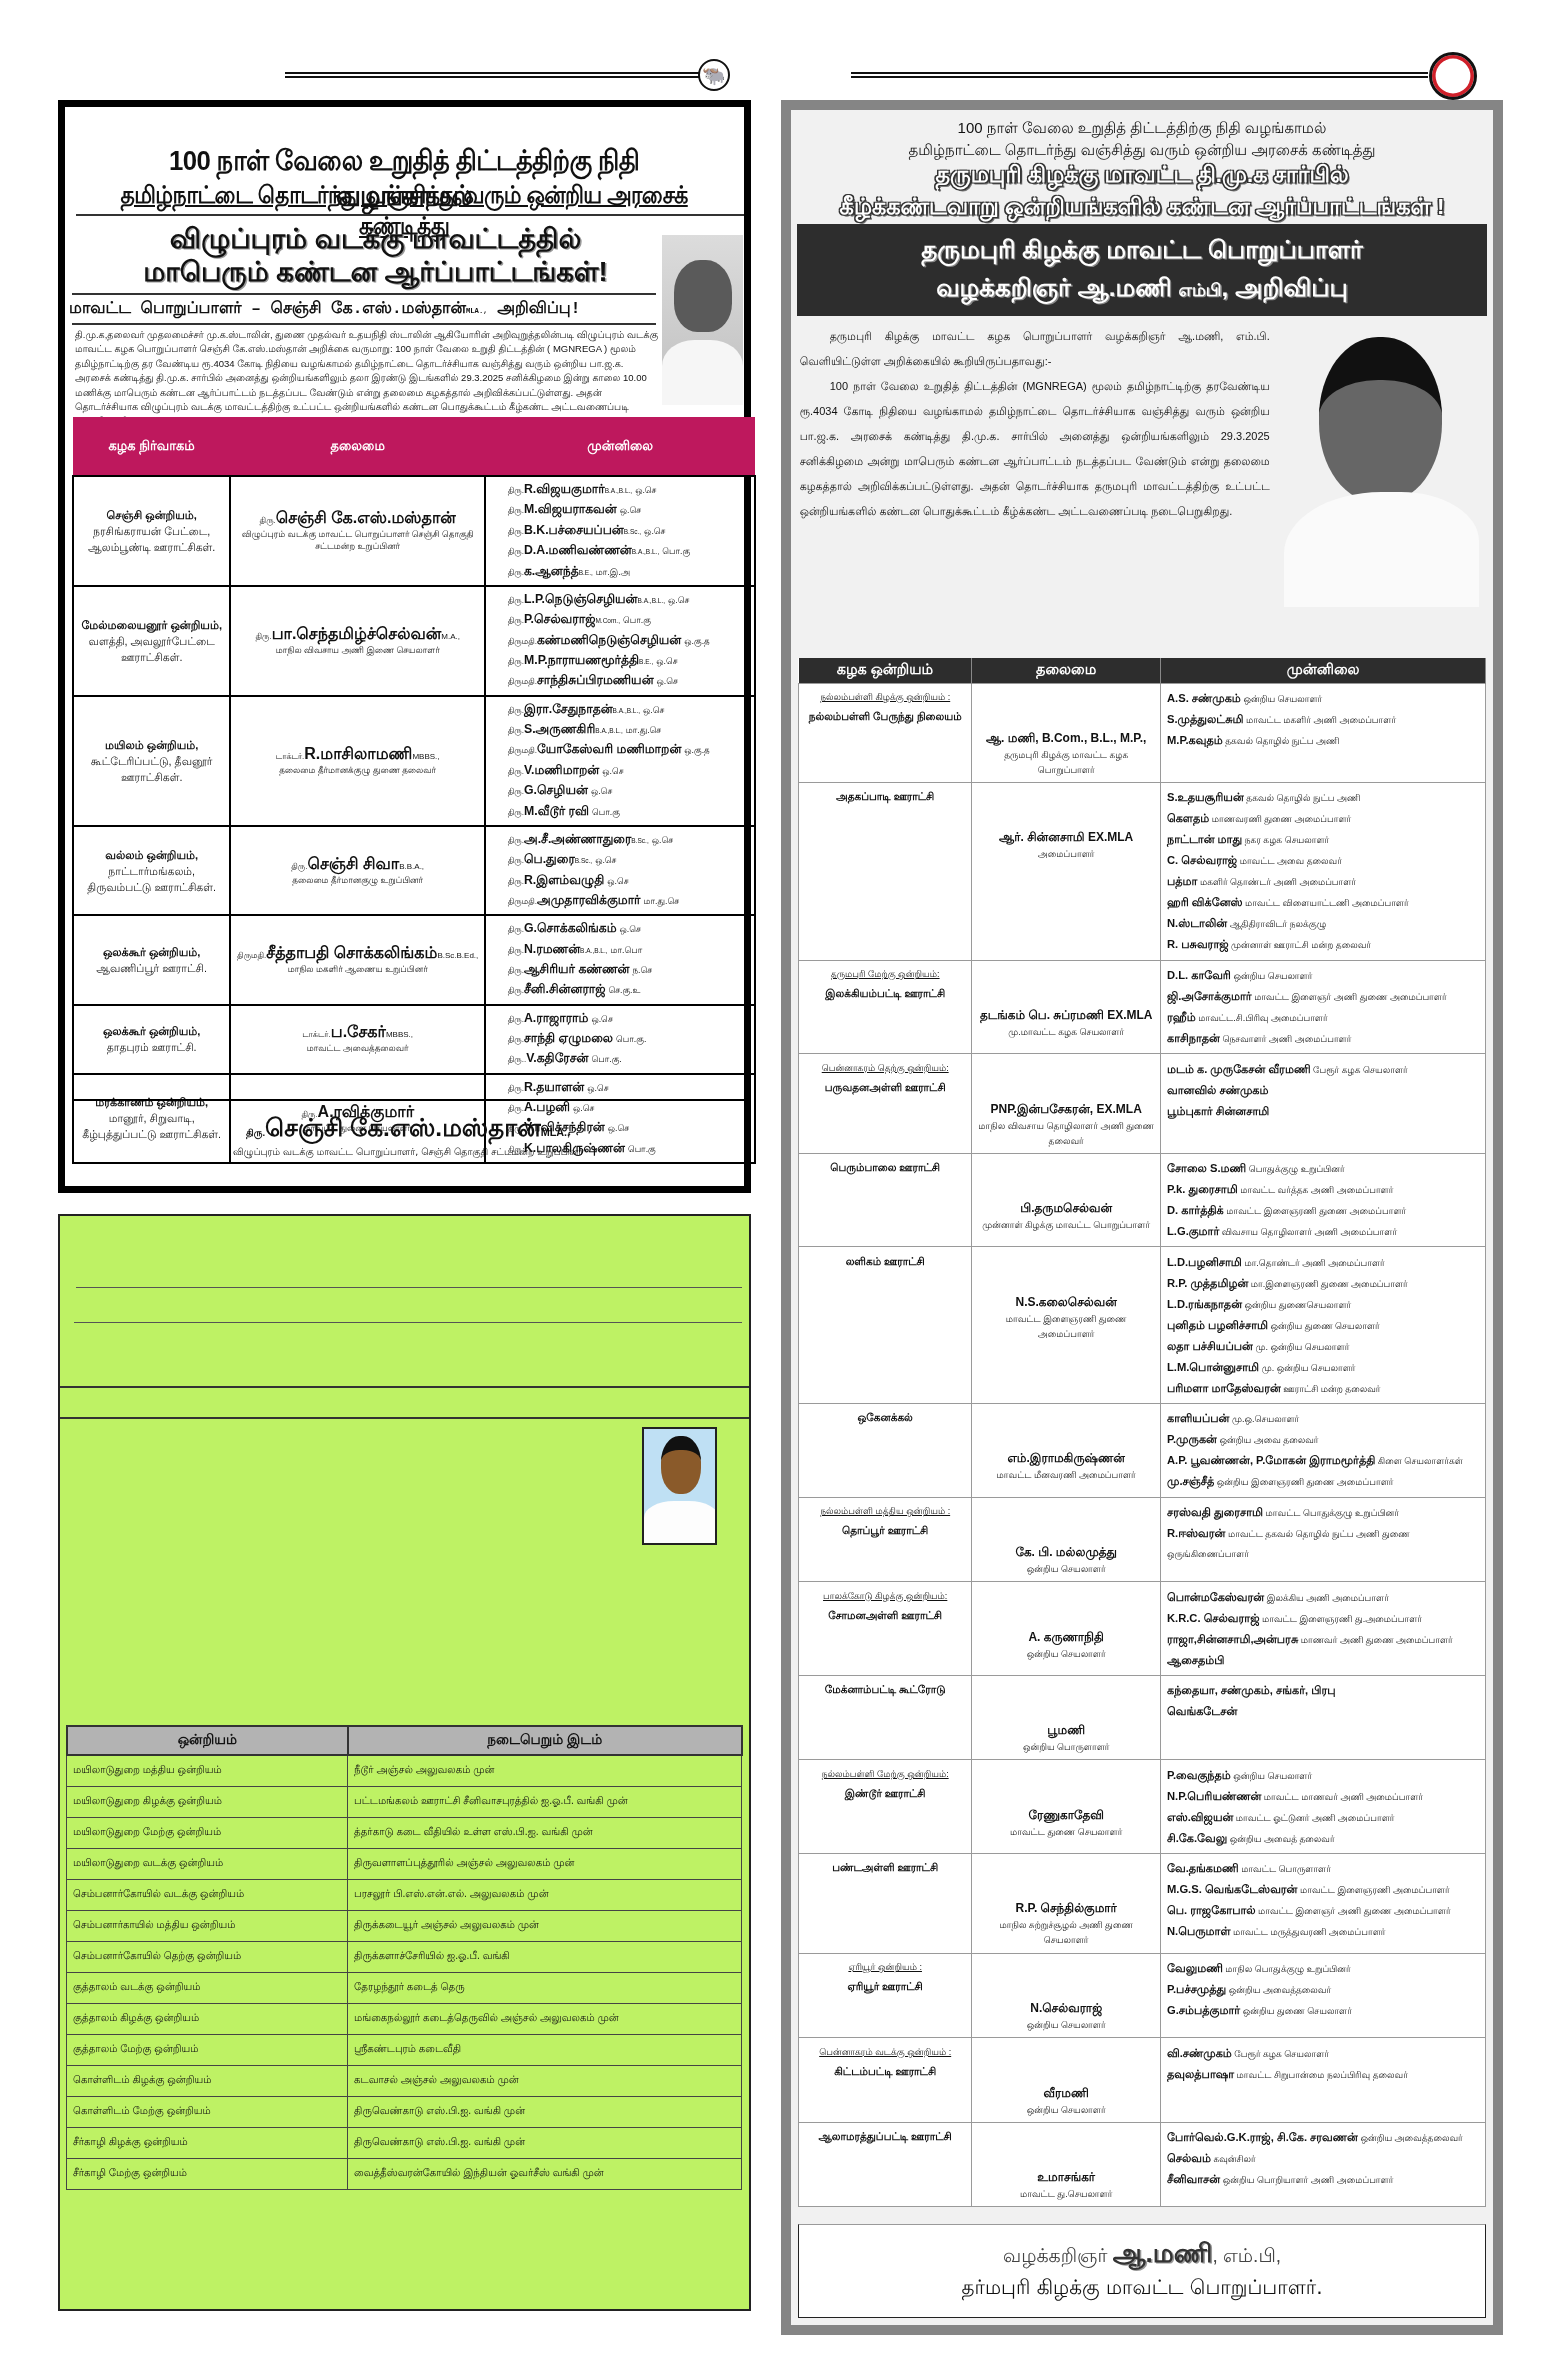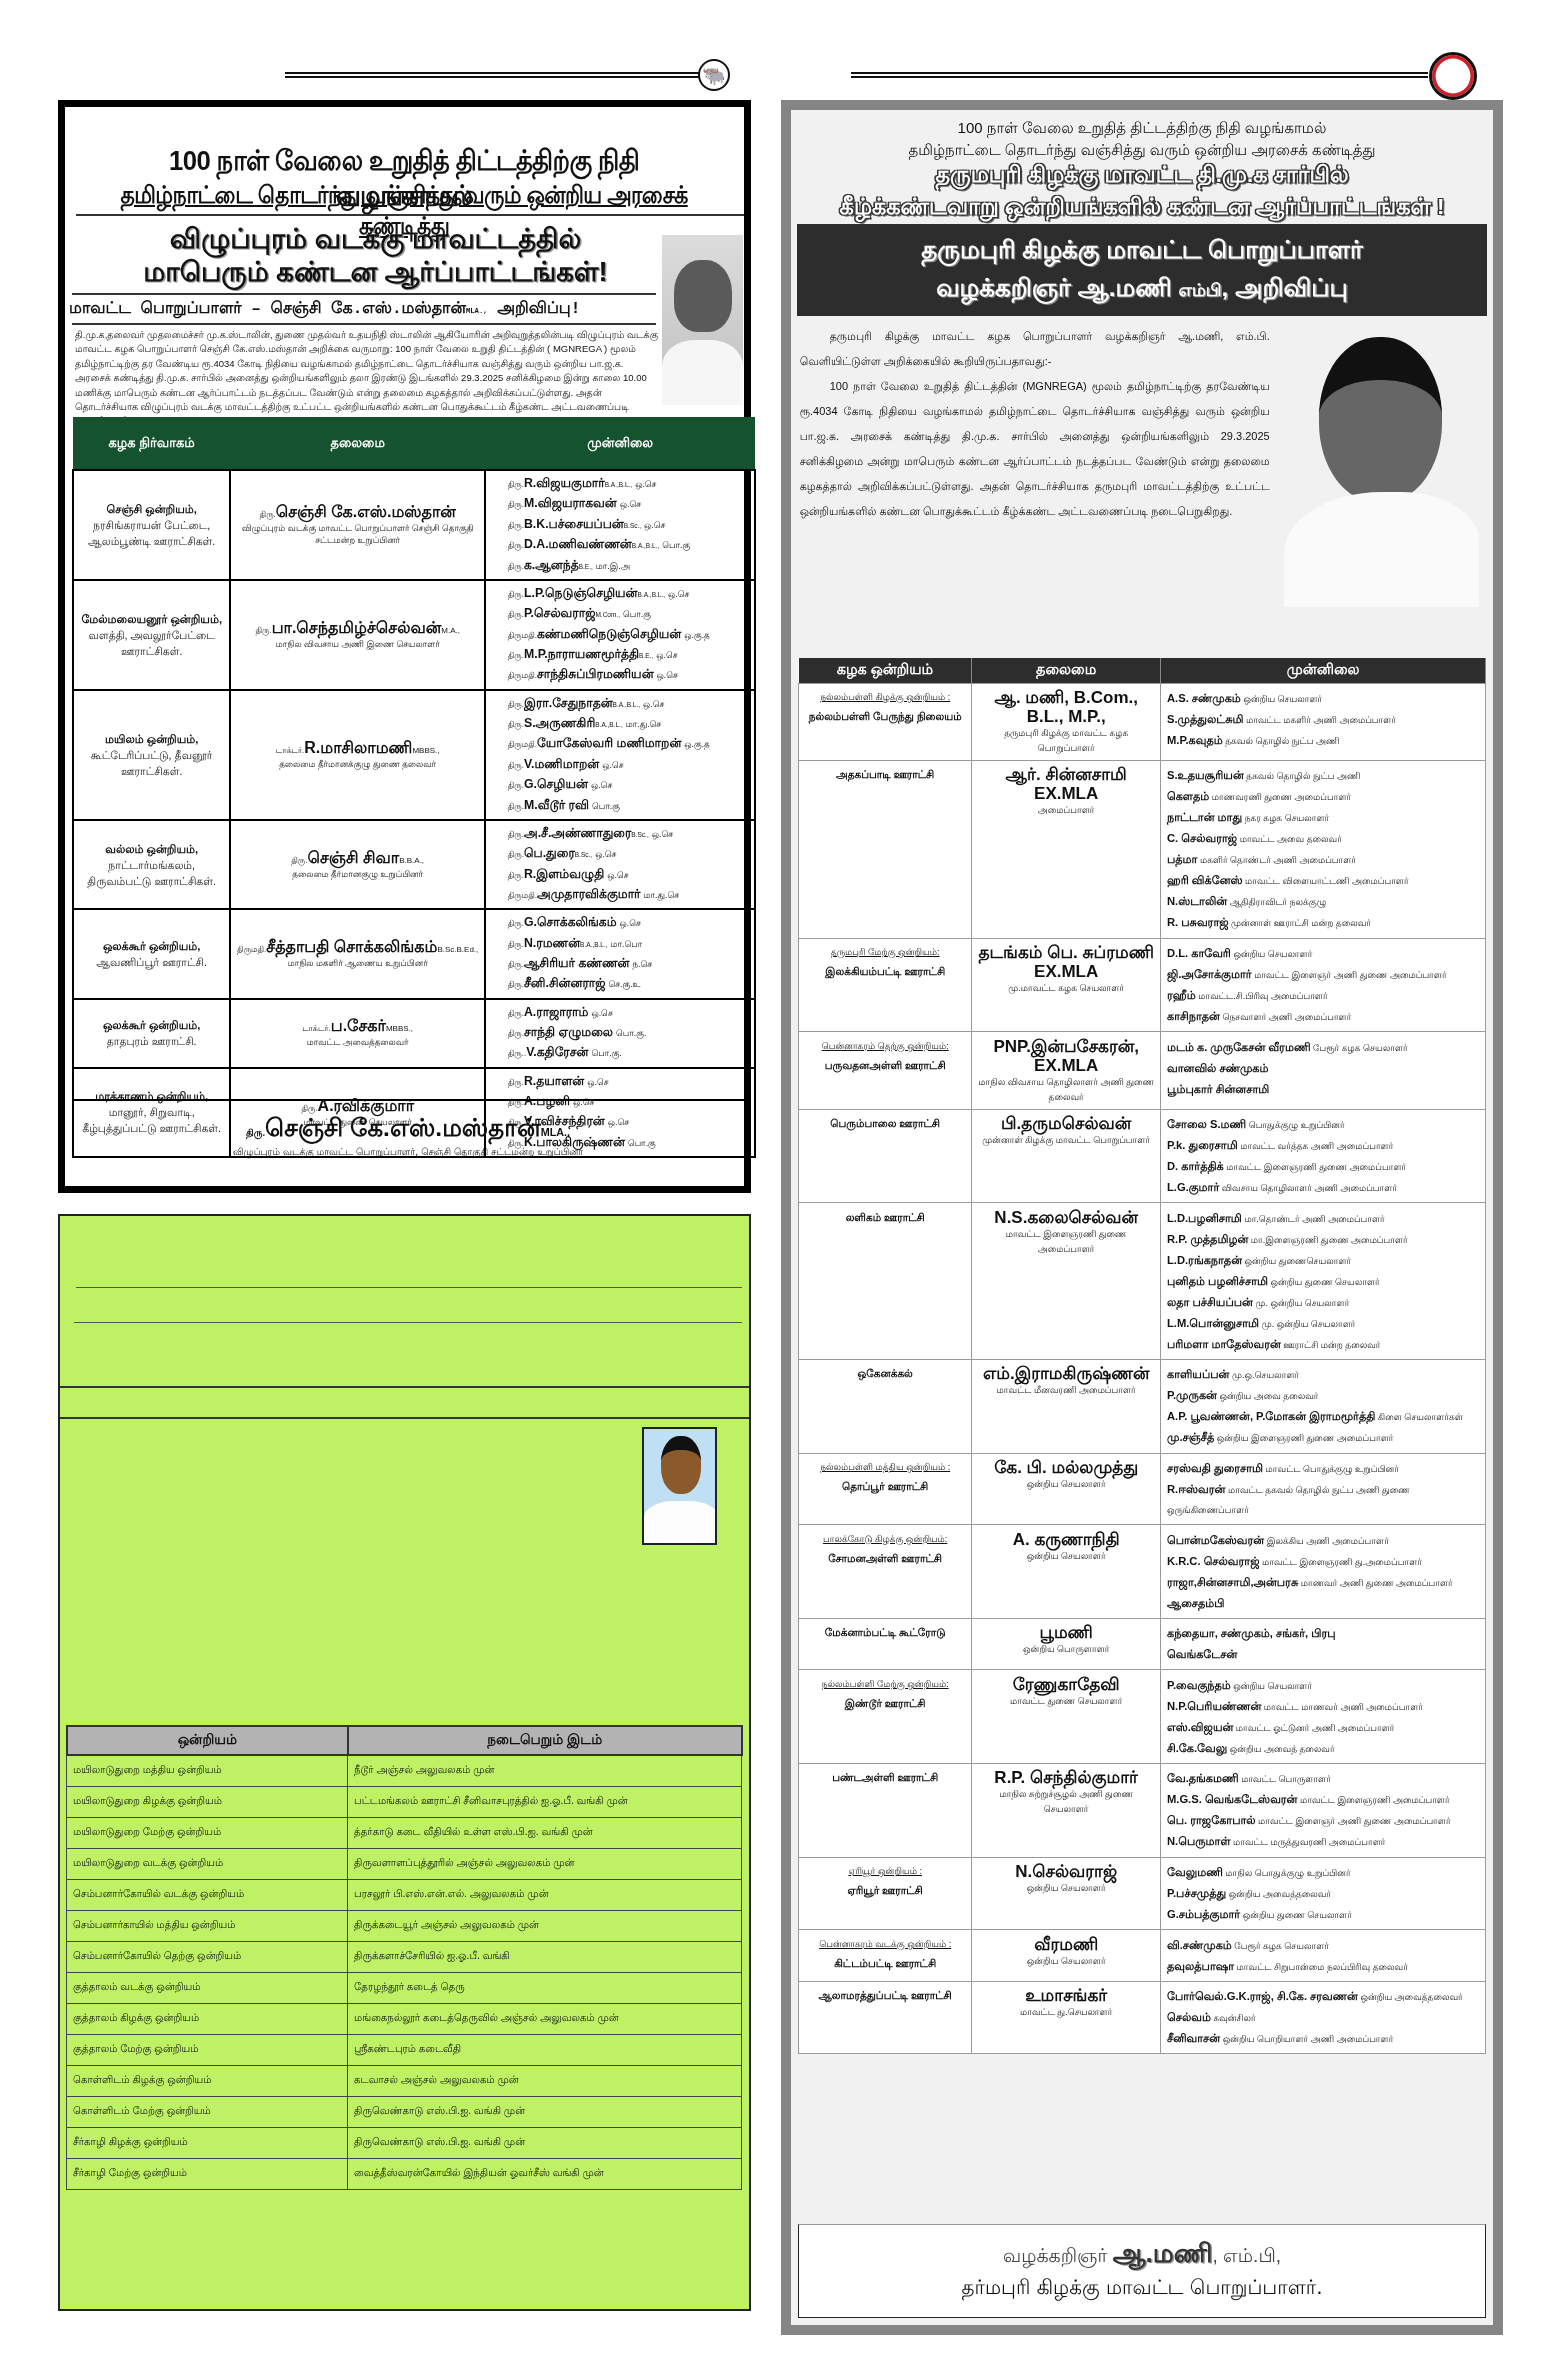--- a/index.html
+++ b/index.html
@@ -27,21 +27,21 @@
   .v-hr2 { position: absolute; left: 7.2px; width: 584px; top: 186px; border-top: 2.2px solid #333; }
   .v-announcer { position: absolute; left: 4px; width: 577px; top: 192px; font-weight: bold; font-size: 16px; font-family: Liberation Mono, monospace; }
   .v-announcer small { font-size: 7.2px; }
   .v-hr3 { position: absolute; left: 7.2px; width: 584px; top: 216px; border-top: 2.2px solid #333; }
   .v-body { position: absolute; left: 10px; width: 584px; top: 221px; font-size: 9.5px; line-height: 14.4px; font-family: "Liberation Sans", sans-serif; }
   .v-photo { position: absolute; left: 597px; top: 128px; width: 81px; height: 170px; background: linear-gradient(180deg,#dcdcdc,#bfbfbf);
              display: flex; align-items: flex-end; justify-content: center; overflow: hidden; }
   .v-photo .head { width: 58px; height: 72px; border-radius: 45% 45% 40% 40%; background: #5a5a5a; position: absolute; top: 25px; left: 11.5px; }
   .v-photo .shirt { width: 81px; height: 65px; background: #f6f6f6; border-radius: 40% 40% 0 0; }
   .v-table { position: absolute; left: 7.2px; right: 0; top: 310px; border-collapse: collapse; width: 684px; font-family: "Liberation Sans", sans-serif; }
-  .v-table th { background: #14532d; color: #fff; font-size: 13px; height: 53px; font-weight: bold; }
+  .v-table th { background: #be185d; color: #fff; font-size: 13px; height: 59px; font-weight: bold; }
   .v-table td { border: 2.2px solid #000; vertical-align: middle; text-align: center; padding: 2.9px 4.3px; }
   .v-table td.c1 { width: 157px; font-size: 10.8px; line-height: 16px; }
   .v-table td.c1 b { font-size: 11.2px; }
   .v-table td.c2 { width: 255px; }
   .v-table td.c3 { text-align: left; font-size: 10.8px; line-height: 18.4px; padding-left: 21.6px; }
   .v-table td.c3 .pfx, .v-table td.c2 .pfx { font-size: 8px; }
   .v-table td.c3 .nm { font-weight: bold; font-size: 12.3px; }
   .v-table td.c3 .deg { font-size: 6.5px; }
   .v-table td.c3 .rl { font-size: 8.7px; }
   .v-table .lead-name { font-weight: bold; font-size: 16px; }
@@ -79,21 +79,21 @@
   .d-photo { position: absolute; left: 486px; top: 216px; width: 202px; height: 281px; overflow: hidden; }
   .d-photo .head { position: absolute; left: 42px; top: 10.8px; width: 123px; height: 166px; border-radius: 48%; background: #666; border-top: 43px solid #111; }
   .d-photo .shirt { position: absolute; left: 7.2px; top: 166px; width: 195px; height: 123px; background: #fafafa; border-radius: 50% 40% 0 0; }
   .d-table { position: absolute; left: 7.2px; top: 548px; width: 688px; border-collapse: collapse; background: #fff; font-family: "Liberation Sans", sans-serif; }
   .d-table th { background: #2d2d2d; color: #fff; font-weight: bold; font-size: 14.4px; height: 25px; border-right: 1.4px solid #888; }
   .d-table td { border: 1.4px solid #9a9a9a; vertical-align: top; padding: 4.3px 4.3px; }
   .d-table td.c1 { width: 173px; text-align: center; font-size: 9.4px; line-height: 19.5px; }
   .d-table td.c1 .u { text-decoration: underline; font-size: 9px; display: block; }
   .d-table td.c1 .b { font-weight: bold; font-size: 10.5px; display: block; }
   .d-table td.c2 { width: 189px; text-align: center; font-size: 9px; line-height: 15px; }
-  .d-table td.c2 .b { font-weight: bold; font-size: 17px; display: block; line-height: 19px; }
+  .d-table td.c2 .b { font-weight: bold; font-size: 12px; display: block; line-height: 19px; margin-top: 41px; }
   .d-table td.c3 { font-size: 9px; line-height: 20px; padding-left: 5.8px; }
   .d-table td.c3 .b { font-weight: bold; font-size: 11.2px; }
   .d-table tr.dotted td { border-bottom: 1.4px dotted #9a9a9a; }
   .d-foot { position: absolute; left: 7.2px; right: 7.2px; bottom: 7.2px; height: 94px; background: #fff; border: 1.4px solid #222; border-top: 1.4px solid #9a9a9a; text-align: center; }
   .d-foot .big { margin-top: 13px; font-size: 19px; color: #444; font-family: "Liberation Sans", sans-serif; }
   .d-foot .big b { font-size: 26px; color: #333; text-shadow: 1.4px 1.4px 0 #999; }
   .d-foot .sub { font-size: 20px; margin-top: 2.9px; }
 </style>
 </head>
 <body>

